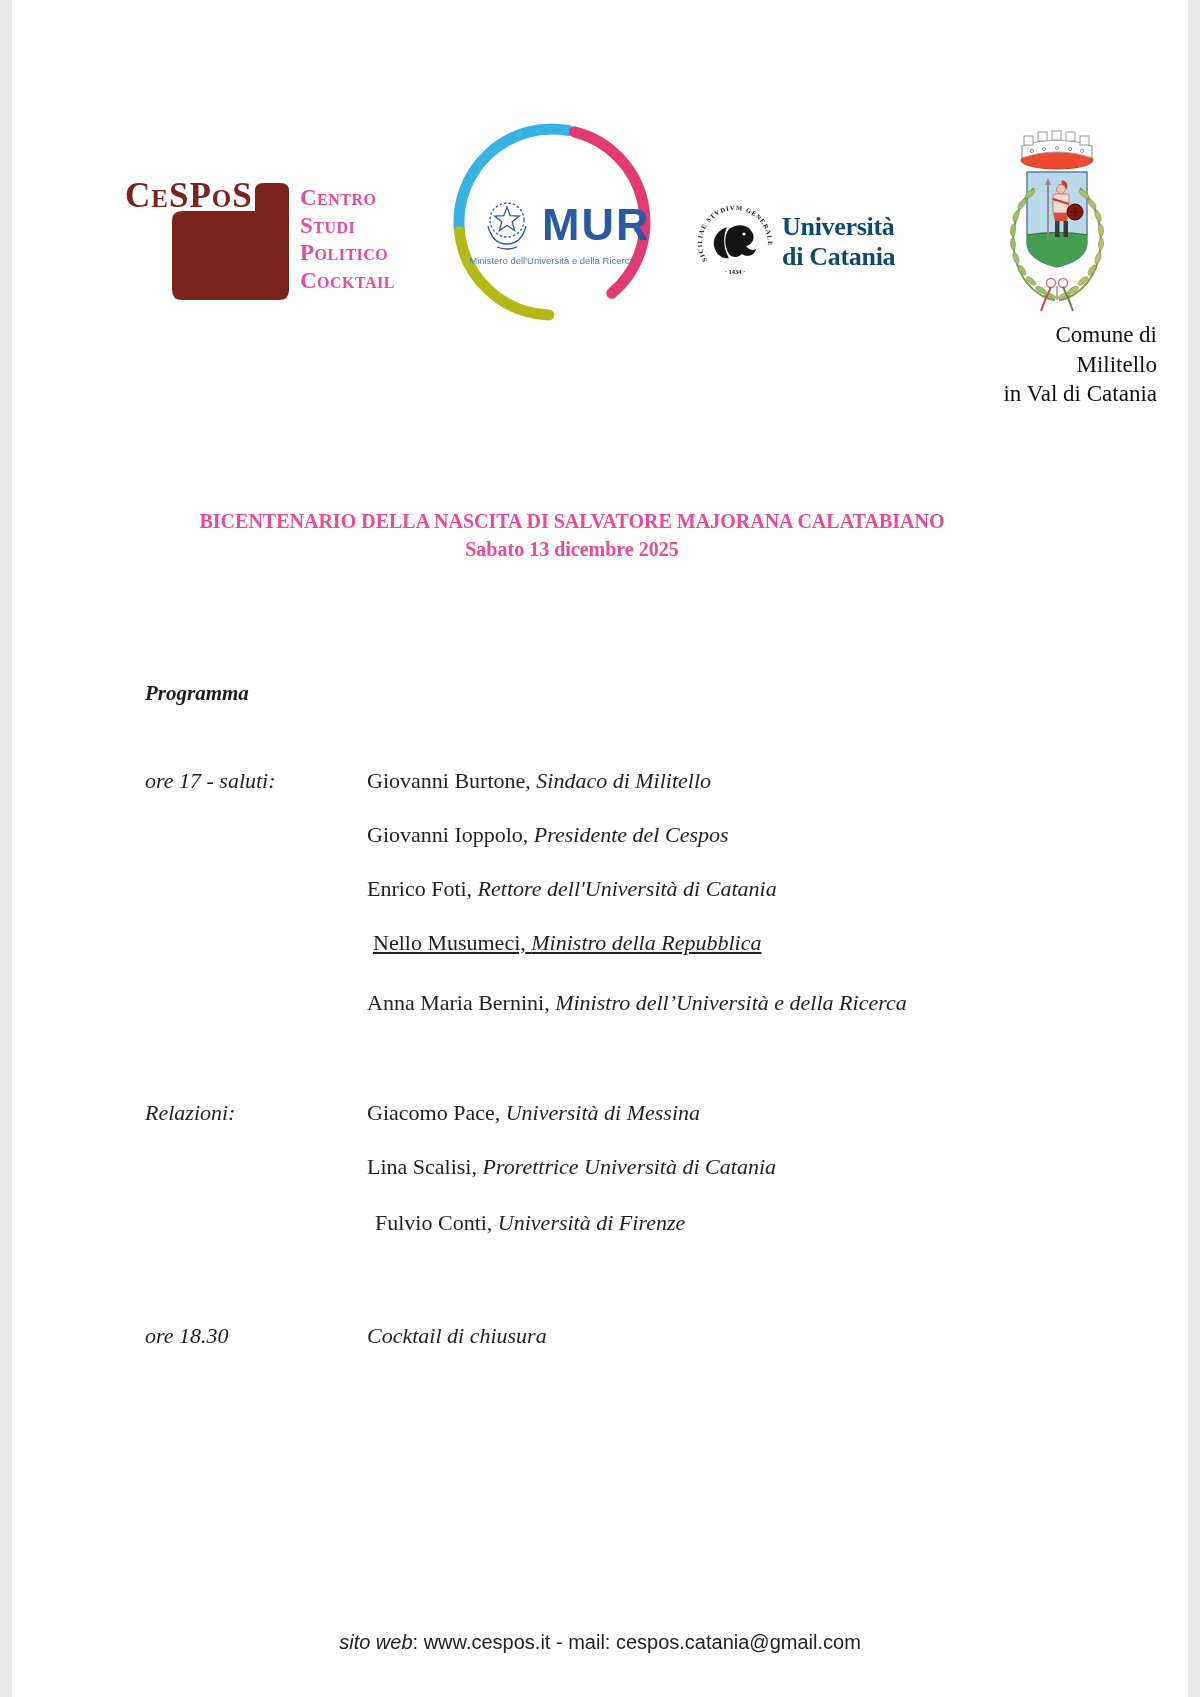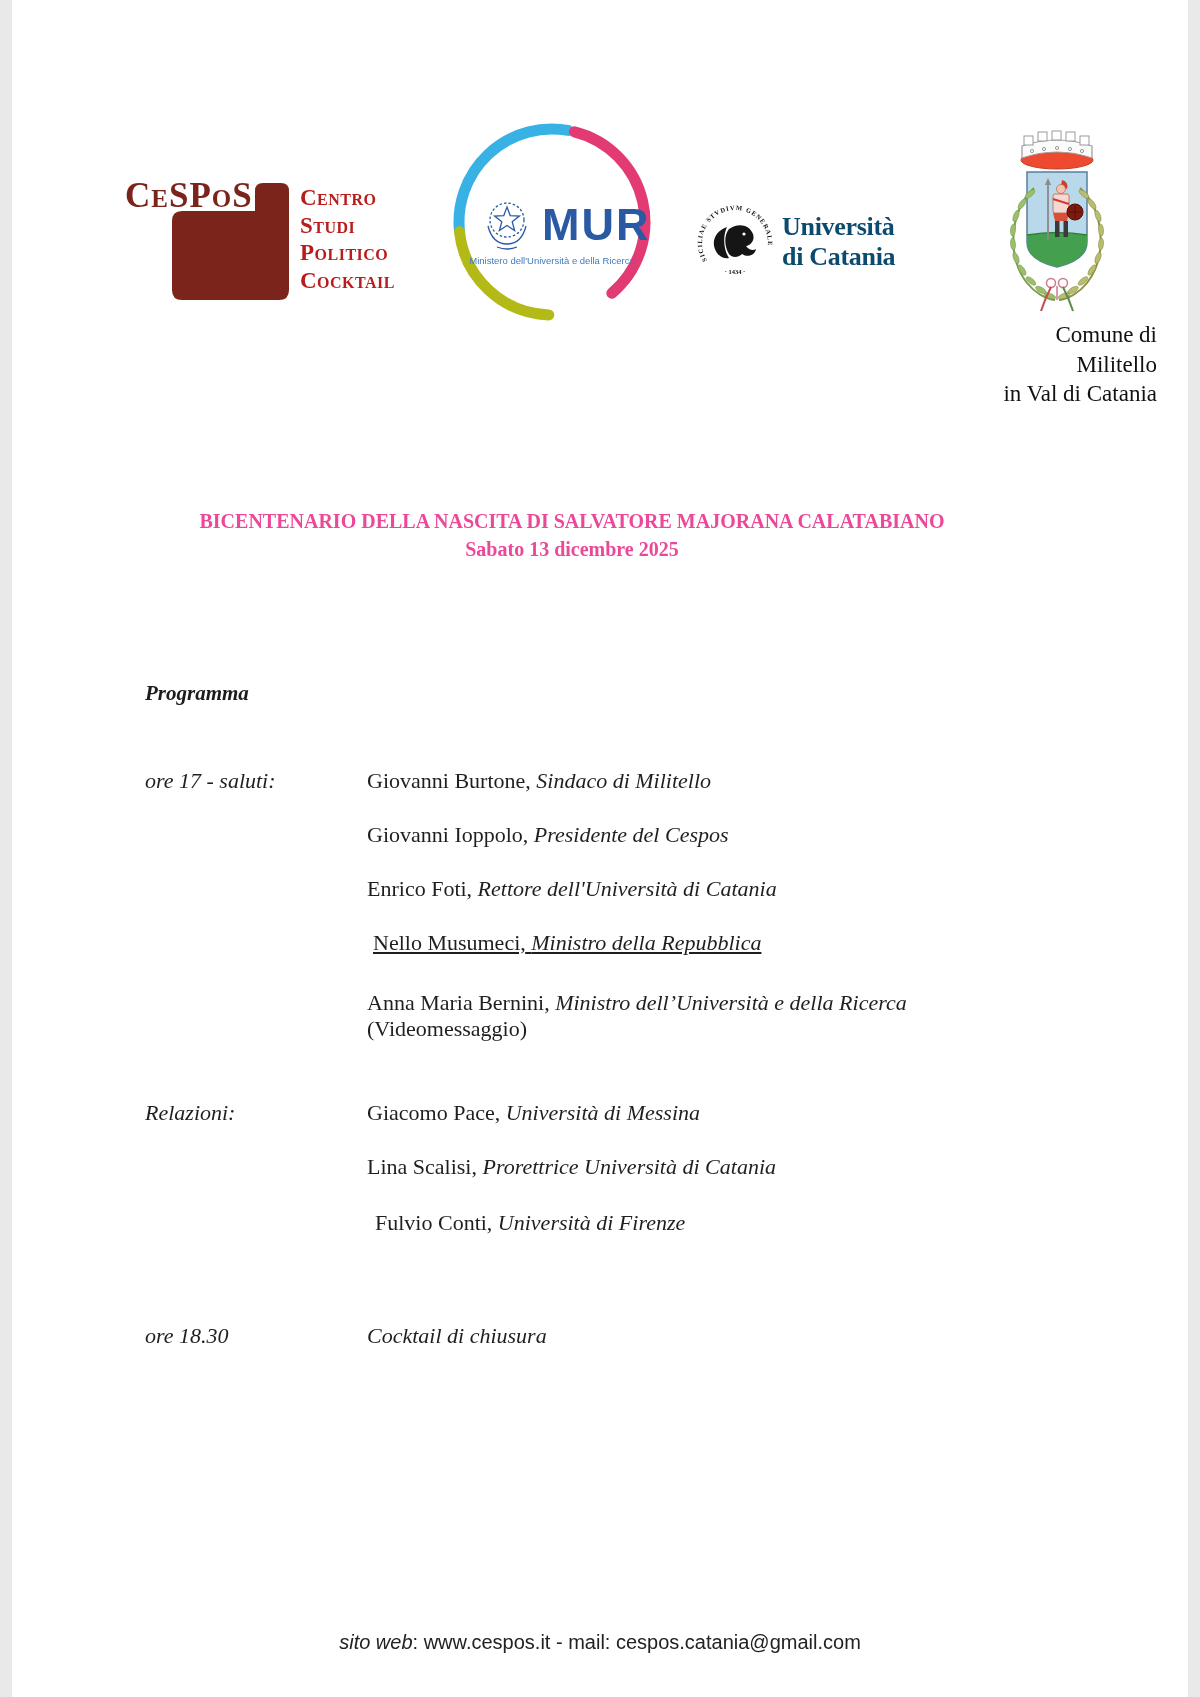--- a/index.html
+++ b/index.html
@@ -11,21 +11,21 @@
   
   .cespos-acronym{
     position:absolute;left:113px;top:178px;
     font-variant:small-caps;font-weight:bold;font-size:35px;letter-spacing:1px;
     color:#7b241c;line-height:1;
   }
   .cespos-shape{position:absolute;left:160px;top:183px;}
   .cespos-namelines{
     position:absolute;left:288px;top:184px;
     font-variant:small-caps;font-weight:600;font-size:23px;line-height:27.5px;
-    letter-spacing:.5px;color:#b91c1c;
+    letter-spacing:.5px;color:#ec4899;
   }
   .mur-logo{position:absolute;left:436px;top:118px;}
   .unict-seal{position:absolute;left:681px;top:201px;}
   .unict-name{
     position:absolute;left:770px;top:212px;
     font-size:26px;line-height:30px;font-weight:600;color:#0c4a6e;letter-spacing:-.3px;
   }
   .militello-crest{position:absolute;left:970px;top:120px;}
   .militello-caption{
     position:absolute;left:935px;top:320px;width:210px;text-align:right;
@@ -204,21 +204,21 @@
       <div class="prow" style="top: 822px;">
         <span class="pbody" style="left: 222px;"><span class="pname">Giovanni Ioppolo,</span> <span class="prole">Presidente del Cespos</span></span>
       </div>
       <div class="prow" style="top: 876px;">
         <span class="pbody" style="left: 222px;"><span class="pname">Enrico Foti,</span> <span class="prole">Rettore dell'Università di Catania</span></span>
       </div>
       <div class="prow" style="top: 930px;">
         <span class="pbody" style="left: 228px; text-decoration: underline;"><span class="pname">Nello Musumeci,</span> <span class="prole">Ministro della Repubblica</span></span>
       </div>
       <div class="prow" style="top: 990px;">
-        <span class="pbody" style="left: 222px;"><span class="pname">Anna Maria Bernini,</span> <span class="prole">Ministro dell’Università e della Ricerca</span><span class="pnote">(Videomessaggio)</span></span>
+        <span class="pbody" style="left: 222px;"><span class="pname">Anna Maria Bernini,</span> <span class="prole">Ministro dell’Università e della Ricerca</span></span>
       </div>
       <div class="prow" style="top: 1100px;">
         <span class="plabel">Relazioni:</span>
         <span class="pbody" style="left: 222px;"><span class="pname">Giacomo Pace,</span> <span class="prole">Università di Messina</span></span>
       </div>
       <div class="prow" style="top: 1154px;">
         <span class="pbody" style="left: 222px;"><span class="pname">Lina Scalisi,</span> <span class="prole">Prorettrice Università di Catania</span></span>
       </div>
       <div class="prow" style="top: 1210px;">
         <span class="pbody" style="left: 230px;"><span class="pname">Fulvio Conti,</span> <span class="prole">Università di Firenze</span></span>

